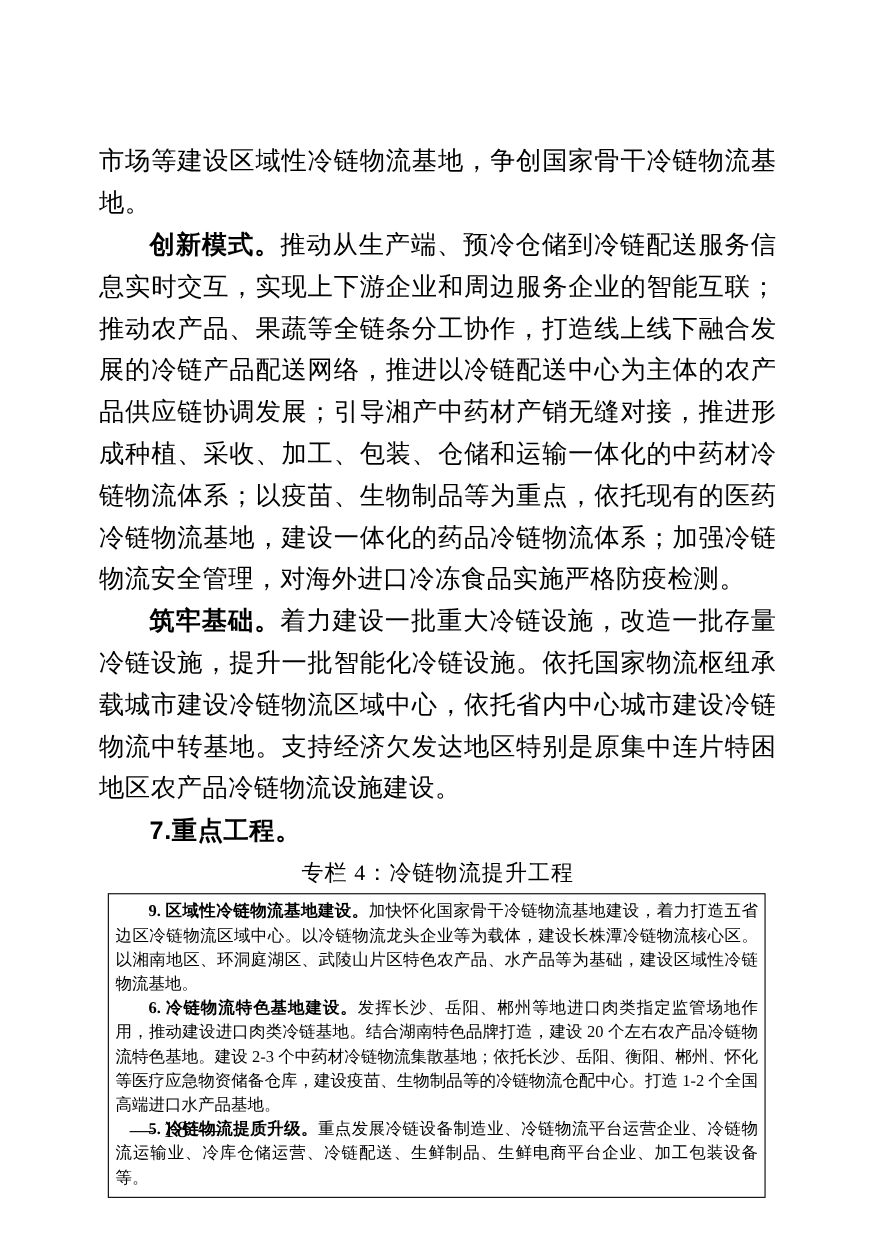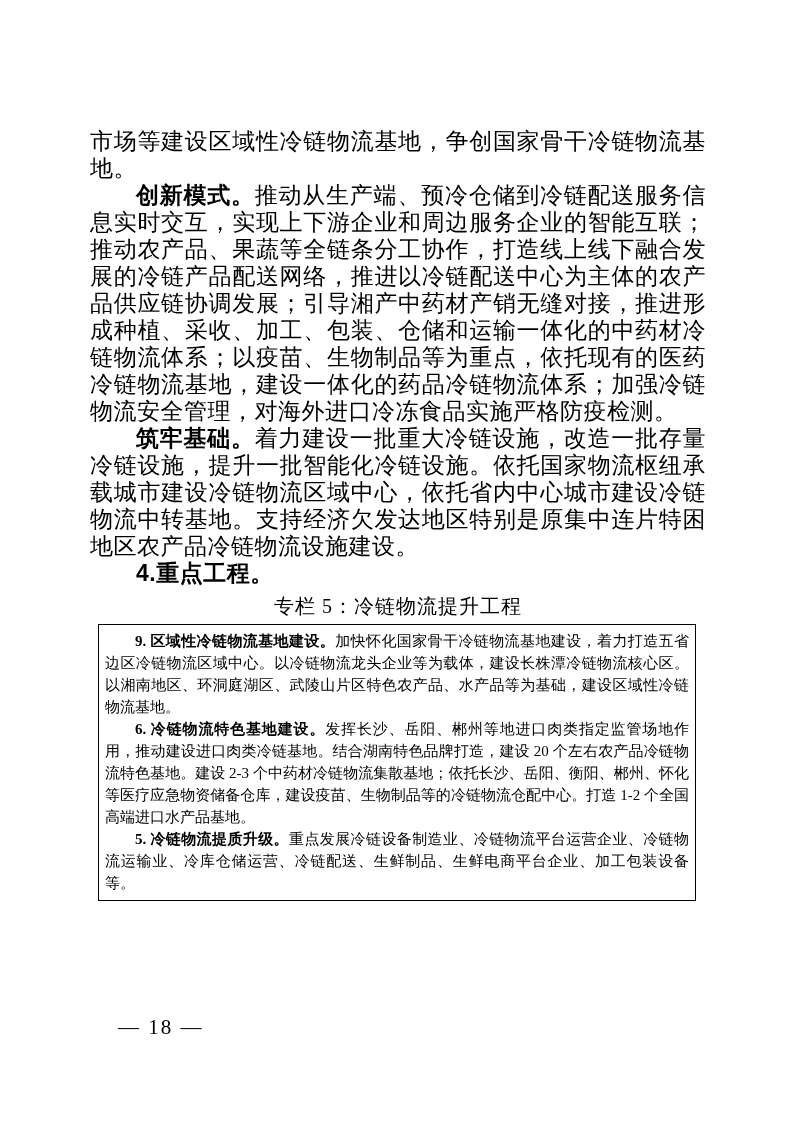--- a/index.html
+++ b/index.html
@@ -20,21 +20,21 @@
   }
   .content {
     position: absolute;
     left: 90px;
     top: 128px;
     width: 616px;
   }
   .para {
     margin: 0;
     font-size: 23px;
-    line-height: 27px;
+    line-height: 38px;
     text-align: justify;
     text-justify: inter-ideograph;
     letter-spacing: 0.5px;
   }
   .para.indent { text-indent: 2em; }
   .lead { font-weight: bold; }
   .section-heading {
     font-weight: bold;
     font-family: "Liberation Sans", "DejaVu Sans", sans-serif;
   }
@@ -75,23 +75,23 @@
 <div class="page">
 
   <div class="content">
 
     <p class="para"><span>市场等建设区域性冷链物流基地，争创国家骨干冷链物流基地。</span></p>
 
     <p class="para indent"><span class="lead">创新模式。</span><span>推动从生产端、预冷仓储到冷链配送服务信息实时交互，实现上下游企业和周边服务企业的智能互联；推动农产品、果蔬等全链条分工协作，打造线上线下融合发展的冷链产品配送网络，推进以冷链配送中心为主体的农产品供应链协调发展；引导湘产中药材产销无缝对接，推进形成种植、采收、加工、包装、仓储和运输一体化的中药材冷链物流体系；以疫苗、生物制品等为重点，依托现有的医药冷链物流基地，建设一体化的药品冷链物流体系；加强冷链物流安全管理，对海外进口冷冻食品实施严格防疫检测。</span></p>
 
     <p class="para indent"><span class="lead">筑牢基础。</span><span>着力建设一批重大冷链设施，改造一批存量冷链设施，提升一批智能化冷链设施。依托国家物流枢纽承载城市建设冷链物流区域中心，依托省内中心城市建设冷链物流中转基地。支持经济欠发达地区特别是原集中连片特困地区农产品冷链物流设施建设。</span></p>
 
-    <p class="para indent"><span class="lead section-heading">4.重点工程。</span></p>
+    <p class="para indent"><span class="lead section-heading">7.重点工程。</span></p>
 
-    <div class="panel-title">专栏 5：冷链物流提升工程</div>
+    <div class="panel-title">专栏 4：冷链物流提升工程</div>
 
     <div class="panel">
 
       <p class="panel-para"><span class="lead">9. 区域性冷链物流基地建设。</span><span>加快怀化国家骨干冷链物流基地建设，着力打造五省边区冷链物流区域中心。以冷链物流龙头企业等为载体，建设长株潭冷链物流核心区。以湘南地区、环洞庭湖区、武陵山片区特色农产品、水产品等为基础，建设区域性冷链物流基地。</span></p>
 
       <p class="panel-para"><span class="lead">6. 冷链物流特色基地建设。</span><span>发挥长沙、岳阳、郴州等地进口肉类指定监管场地作用，推动建设进口肉类冷链基地。结合湖南特色品牌打造，建设 20 个左右农产品冷链物流特色基地。建设 2-3 个中药材冷链物流集散基地；依托长沙、岳阳、衡阳、郴州、怀化等医疗应急物资储备仓库，建设疫苗、生物制品等的冷链物流仓配中心。打造 1-2 个全国高端进口水产品基地。</span></p>
 
       <p class="panel-para"><span class="lead">5. 冷链物流提质升级。</span><span>重点发展冷链设备制造业、冷链物流平台运营企业、冷链物流运输业、冷库仓储运营、冷链配送、生鲜制品、生鲜电商平台企业、加工包装设备等。</span></p>
 
     </div>

